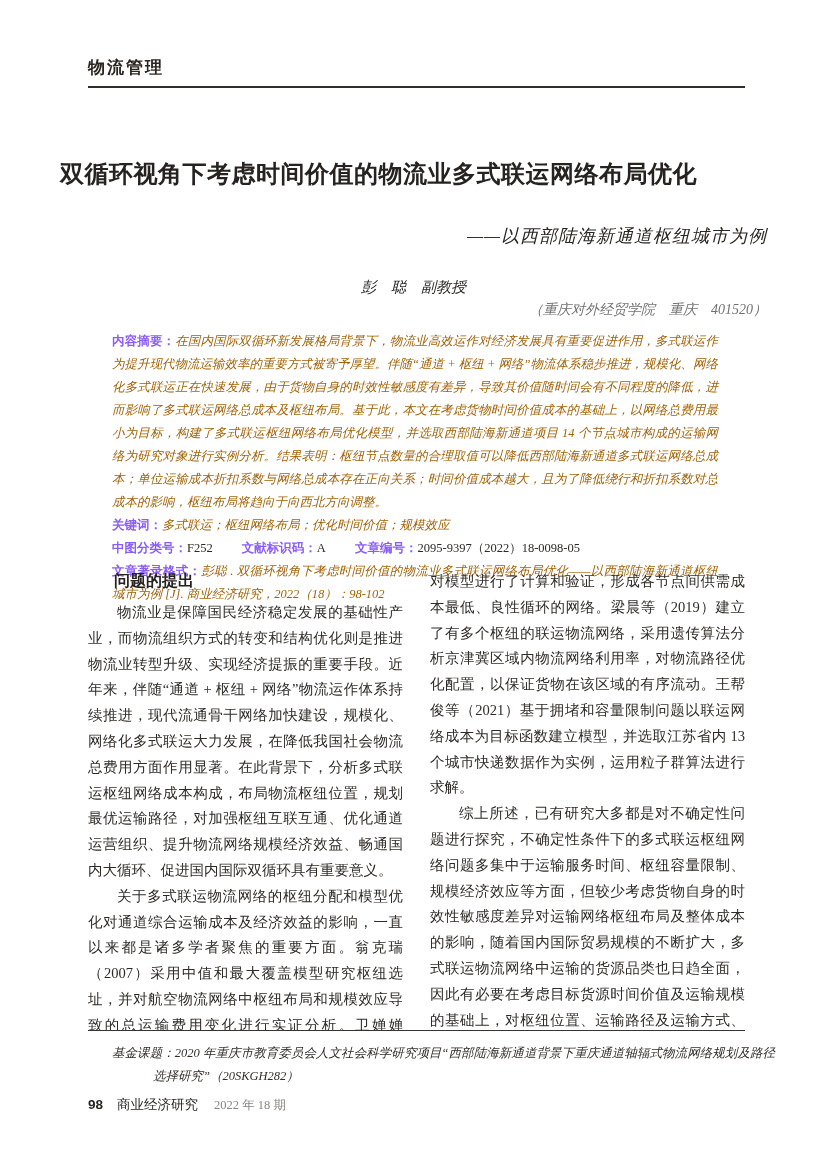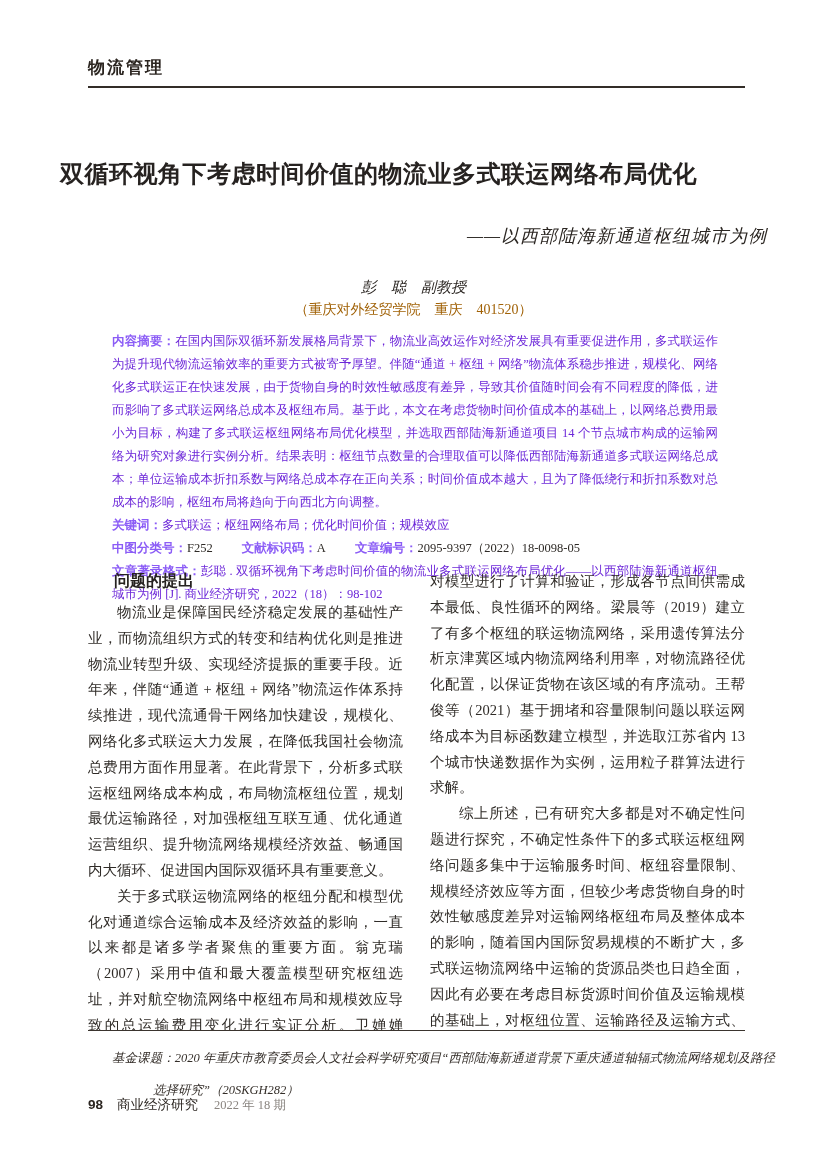--- a/index.html
+++ b/index.html
@@ -32,32 +32,32 @@
     text-align:right;
     font-style:italic;
     font-size:18px;letter-spacing:1px;color:#2b2622;
   }
   .author{
     position:absolute;top:278px;left:60px;width:707px;
     text-align:center;font-style:italic;font-size:15px;color:#2b2622;
   }
   .affiliation{
     position:absolute;top:301px;left:60px;width:707px;
-    text-align:center;font-size:14px;color:#a16207;
+    text-align:right;font-style:italic;font-size:14px;color:#737373;
   }
   .metabox{
     position:absolute;top:330px;left:112px;width:606px;
     font-size:12.5px;line-height:23px;text-align:justify;
   }
   .metabox p{margin:0;}
   .lbl{
     font-family:"Liberation Sans", sans-serif;
     font-weight:bold;font-style:normal;color:#8b5cf6;
   }
-  .kai{color:#6d28d9;}
+  .kai{font-style:italic;color:#a16207;}
   .val{font-style:normal;color:#2e2a26;}
   .clc-group{margin-right:26px;}
   .columns{
     position:absolute;top:569px;left:88px;width:657px;height:462px;
     display:flex;gap:27px;overflow:hidden;
   }
   .col{width:315px;flex:0 0 315px;overflow:hidden;}
   .sec-head{
     font-family:"Liberation Sans", sans-serif;
     font-weight:bold;font-size:16px;color:#262220;
@@ -67,21 +67,21 @@
     margin:0;font-size:14.5px;line-height:25.8px;
     text-align:justify;color:#2f2b27;
   }
   .indent{text-indent:2em;}
   .fn-rule{
     position:absolute;top:1030px;left:88px;width:657px;height:0;
     border-top:1.5px solid #3a342e;
   }
   .footnote{
     position:absolute;top:1042px;left:112px;width:622px;
-    font-style:italic;font-size:12.5px;line-height:32px;color:#332d28;
+    font-style:italic;font-size:12.5px;line-height:23px;color:#332d28;
     padding-left:41px;text-indent:-41px;text-align:justify;
   }
   .footer{
     position:absolute;top:1096px;left:88px;width:657px;
     font-size:13.5px;
   }
   .footer .pageno{
     font-family:"Liberation Sans", sans-serif;font-weight:bold;
     color:#2b2520;margin-right:14px;
   }

